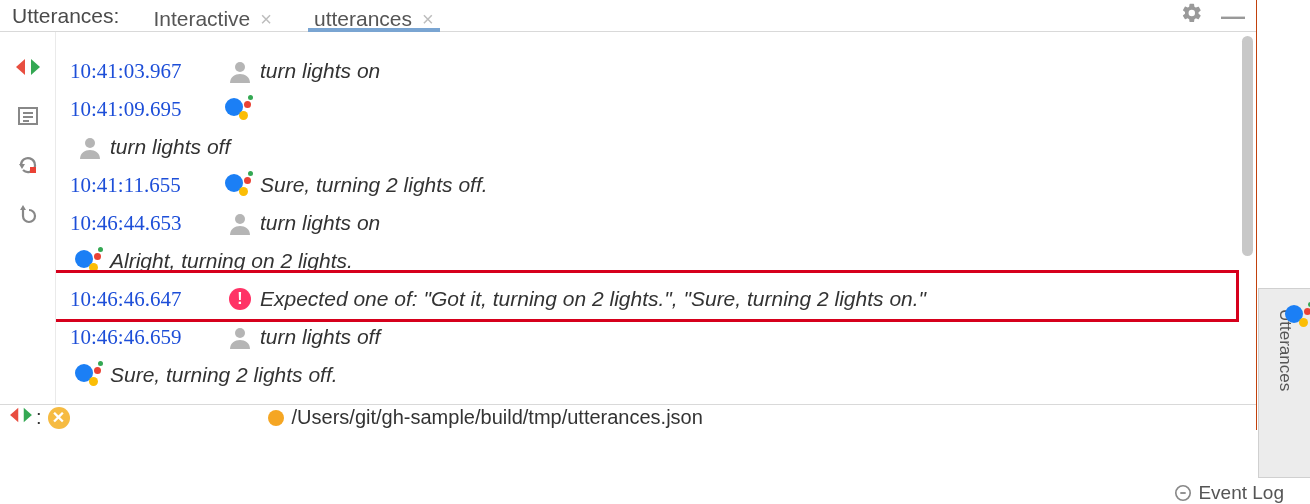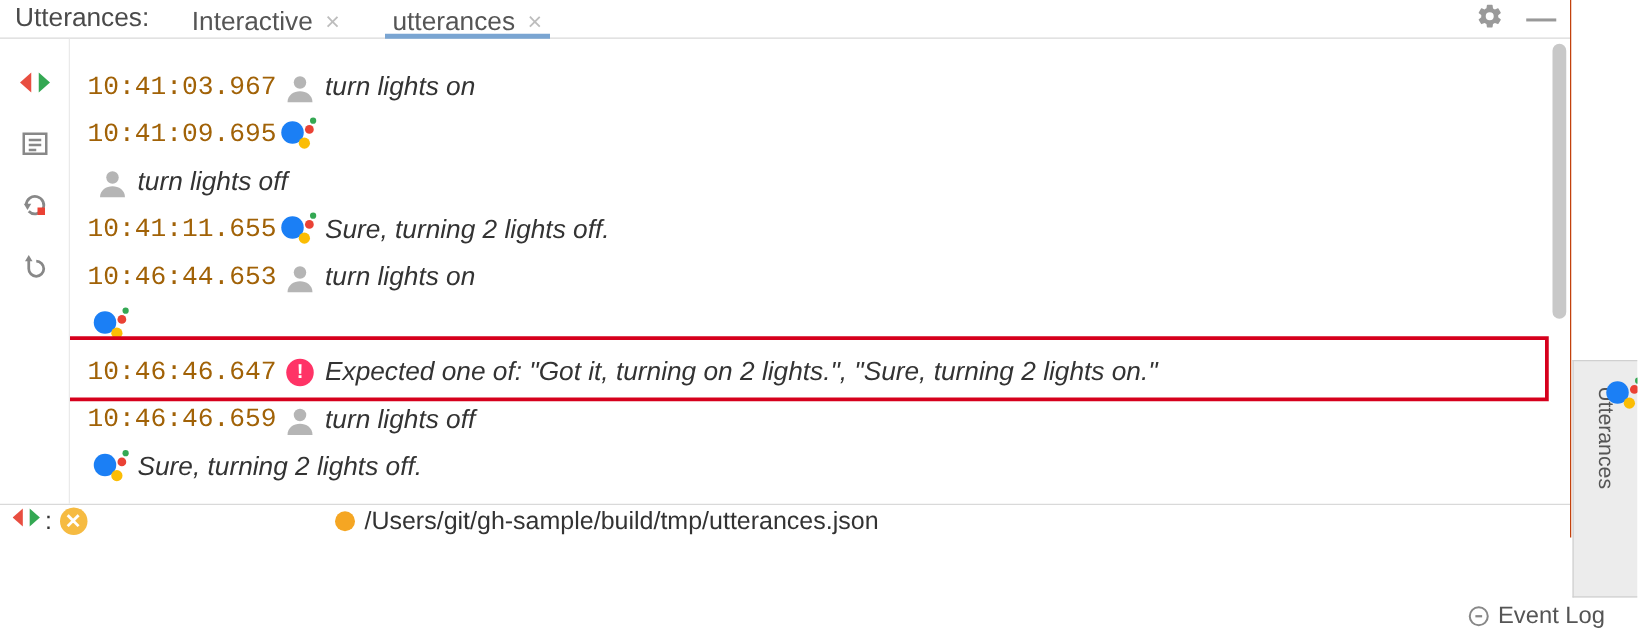--- a/index.html
+++ b/index.html
@@ -83,22 +83,22 @@
     position: relative;
     overflow: hidden;
   }
   .row {
     display: flex;
     align-items: center;
     height: 38px;
     font-size: 21px;
   }
   .ts {
-    font-family: Liberation Mono, monospace;
-    color: #a16207;
+    font-family: Liberation Serif, serif;
+    color: #1d4ed8;
     width: 150px;
     font-size: 21px;
   }
   .actor {
     width: 40px;
     display: flex;
     justify-content: center;
     align-items: center;
   }
   .msg { flex: 1; font-size: 21px; font-style: italic; }
@@ -302,20 +302,21 @@
         </div>
         <div class="row">
           <span class="actor">
             <span class="assistant-ico">
               <span class="blue"></span>
               <span class="red"></span>
               <span class="yel"></span>
               <span class="grn"></span>
             </span>
           </span>
+          <span class="msg">Alright, turning on 2 lights.</span>
         </div>
         <div class="row">
           <span class="ts">10:46:46.647</span>
           <span class="actor">
             <span class="error-ico">!</span>
           </span>
           <span class="msg">Expected one of: "Got it, turning on 2 lights.", "Sure, turning 2 lights on."</span>
         </div>
         <div class="row">
           <span class="ts">10:46:46.659</span>

